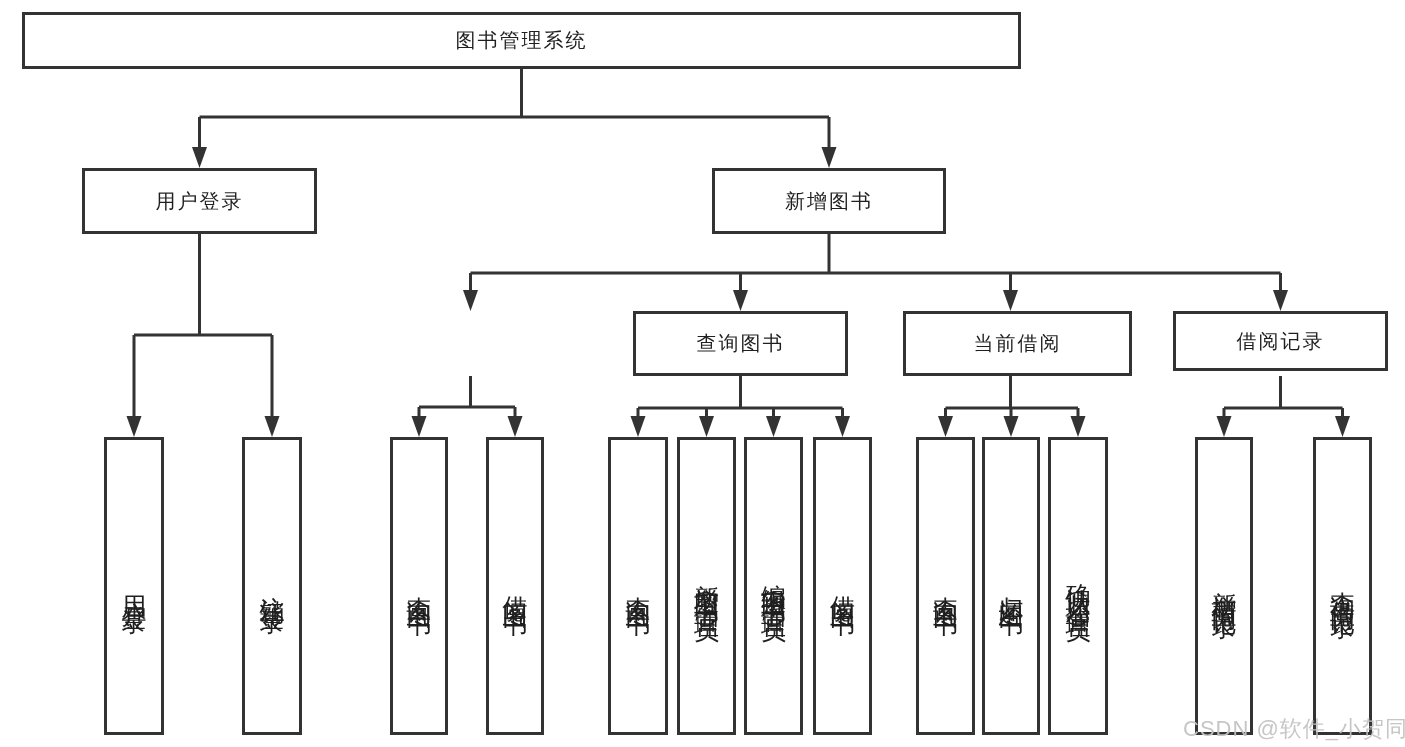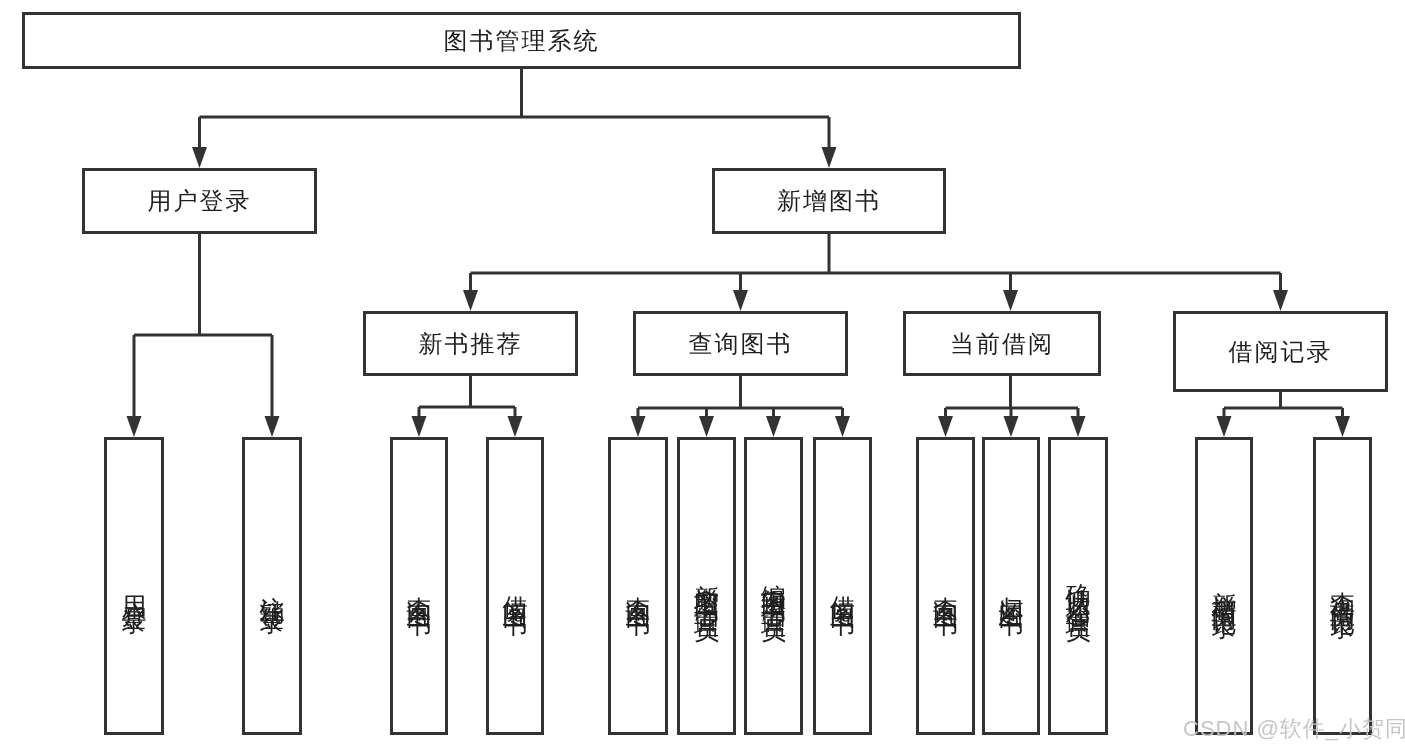--- a/index.html
+++ b/index.html
@@ -38,21 +38,21 @@
     position: absolute;
     background: #ffffff;
     border: 3px solid var(--border);
     color: var(--text);
     display: flex;
     align-items: center;
     justify-content: center;
     z-index: 2;
   }
   .hlabel {
-    font-size: 24px;
+    font-size: 20px;
     letter-spacing: 2px;
     white-space: nowrap;
   }
   .vlabel {
     writing-mode: vertical-rl;
     text-orientation: mixed;
     font-size: 25px;
     line-height: 1.15;
     letter-spacing: 5px;
     white-space: nowrap;
@@ -109,30 +109,27 @@
     <span class="hlabel">图书管理系统</span>
   </div>
 
   <div class="node" style="left:82px;top:168px;width:235px;height:66px">
     <span class="hlabel">用户登录</span>
   </div>
   <div class="node" style="left:712px;top:168px;width:234px;height:66px">
     <span class="hlabel">新增图书</span>
   </div>
 
-  <div class="node" style="left:363px;top:311px;width:215px;height:65px">
-    <span class="hlabel">新书推荐</span>
-  </div>
   <div class="node" style="left:633px;top:311px;width:215px;height:65px">
     <span class="hlabel">查询图书</span>
   </div>
-  <div class="node" style="left:903px;top:311px;width:198px;height:65px">
+  <div class="node" style="left:903px;top:311px;width:229px;height:65px">
     <span class="hlabel">当前借阅</span>
   </div>
-  <div class="node" style="left:1173px;top:311px;width:215px;height:81px">
+  <div class="node" style="left:1173px;top:311px;width:215px;height:60px">
     <span class="hlabel">借阅记录</span>
   </div>
 
   <div class="node" style="left:104px;top:437px;width:60px;height:298px">
     <span class="vlabel">用户登录</span>
   </div>
   <div class="node" style="left:242px;top:437px;width:60px;height:298px">
     <span class="vlabel">注销登录</span>
   </div>
 

